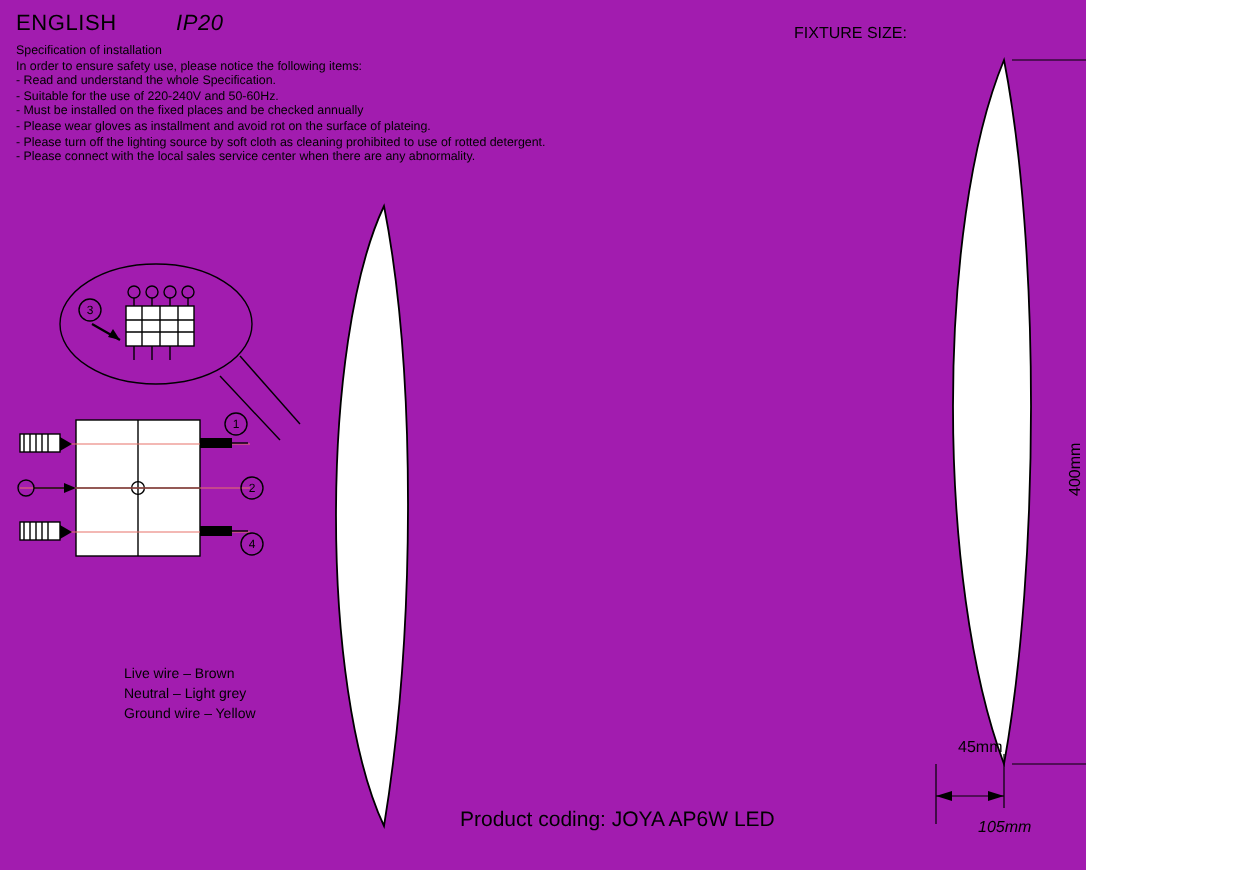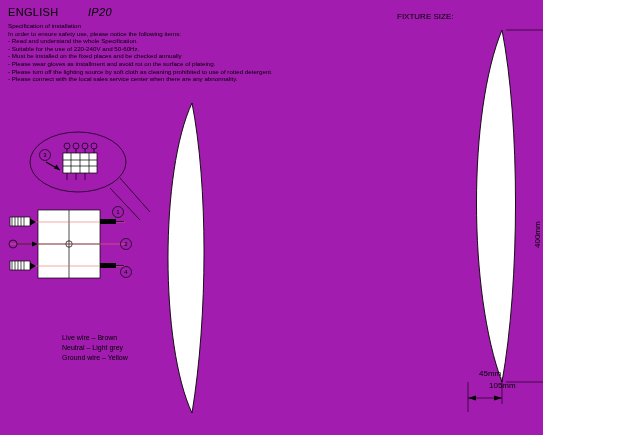--- a/index.html
+++ b/index.html
@@ -182,16 +182,17 @@
       <line x1="48" y1="382" x2="48" y2="400" stroke="#000000" stroke-width="0.6"></line>
       <line x1="134" y1="360" x2="134" y2="400" stroke="#000000" stroke-width="0.6"></line>
       <line x1="48" y1="396" x2="134" y2="396" stroke="#000000" stroke-width="0.6"></line>
       <path d="M56 393.5 L48 396 L56 398.5 Z" fill="#000000"></path>
       <path d="M126 393.5 L134 396 L126 398.5 Z" fill="#000000"></path>
     </svg>
   </div>
 
   <div class="abs t-8 nowrap" style="left:533px; top:248px; transform: rotate(-90deg); transform-origin: 0 0;">400mm</div>
   <div class="abs t-8 nowrap" style="left:479px; top:369px;">45mm</div>
-  <div class="abs t-8 nowrap" style="left:489px; top:381px;">105mm</div>
+  <div class="abs t-8 nowrap" style="left:489px; top:409px;font-style:italic;">105mm</div>
 
+  <div class="abs t-prod nowrap" style="left:230px; top:404px;">Product coding: JOYA  AP6W LED</div>
 
 </div>
 
 </body></html>

